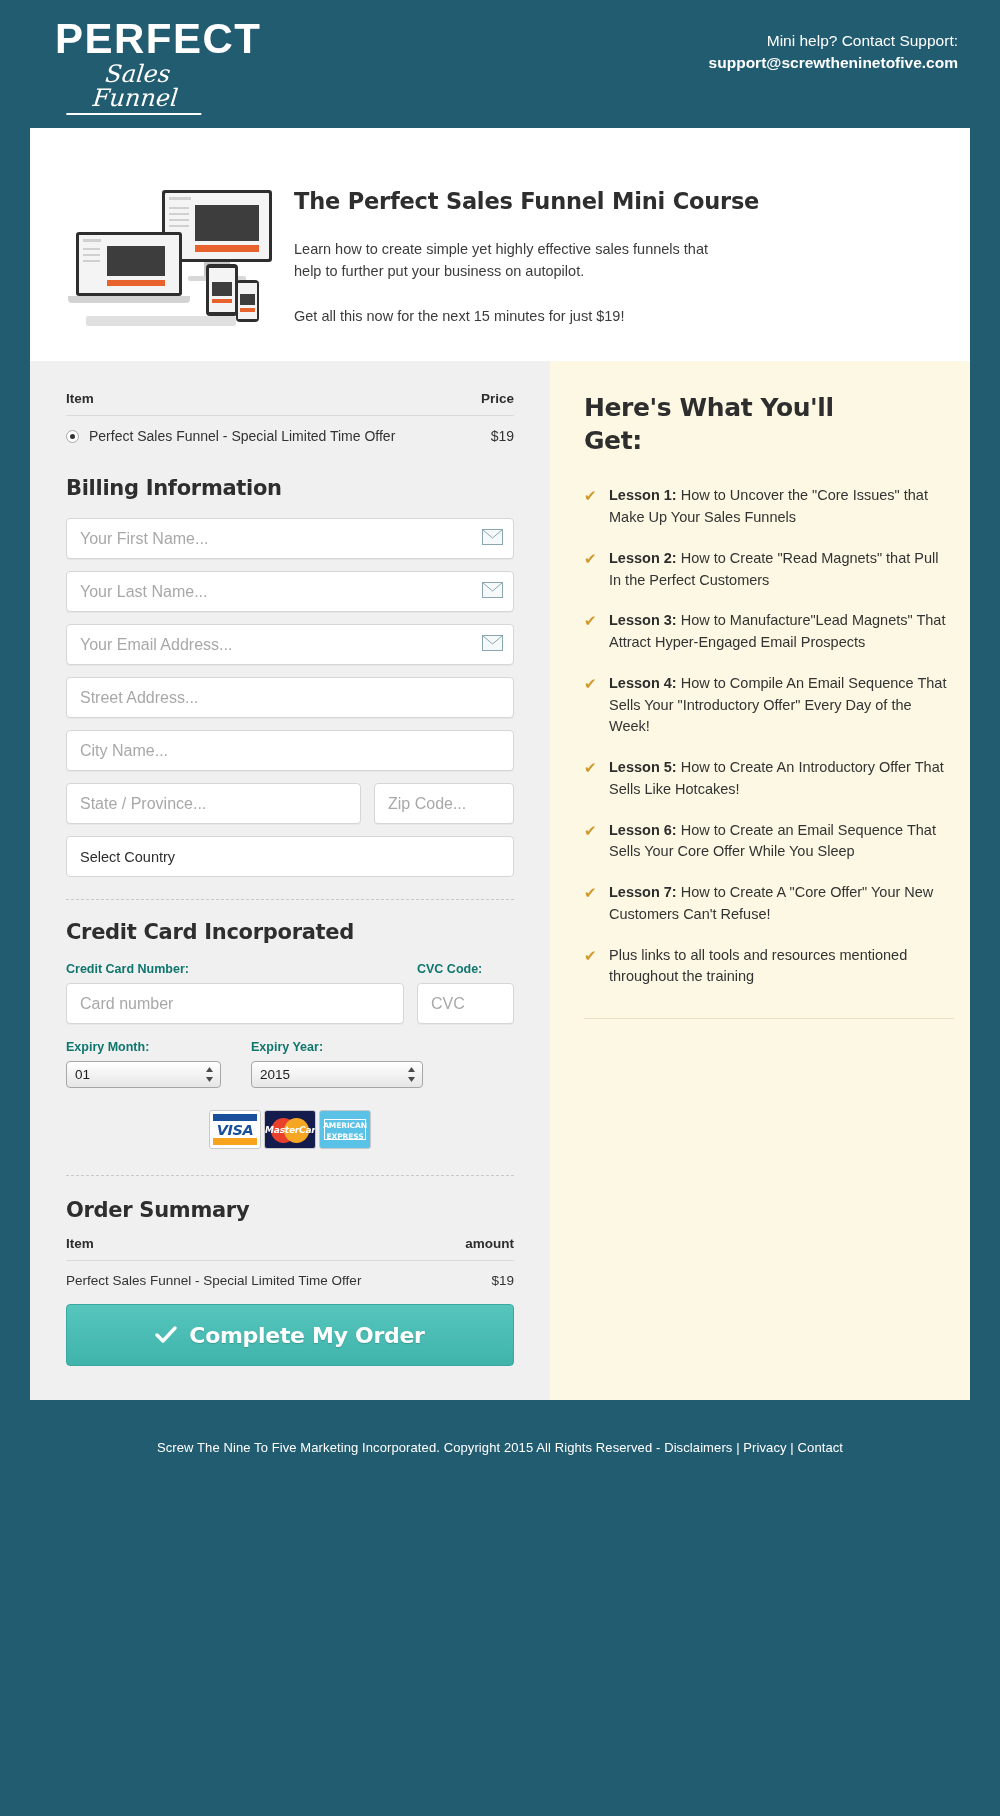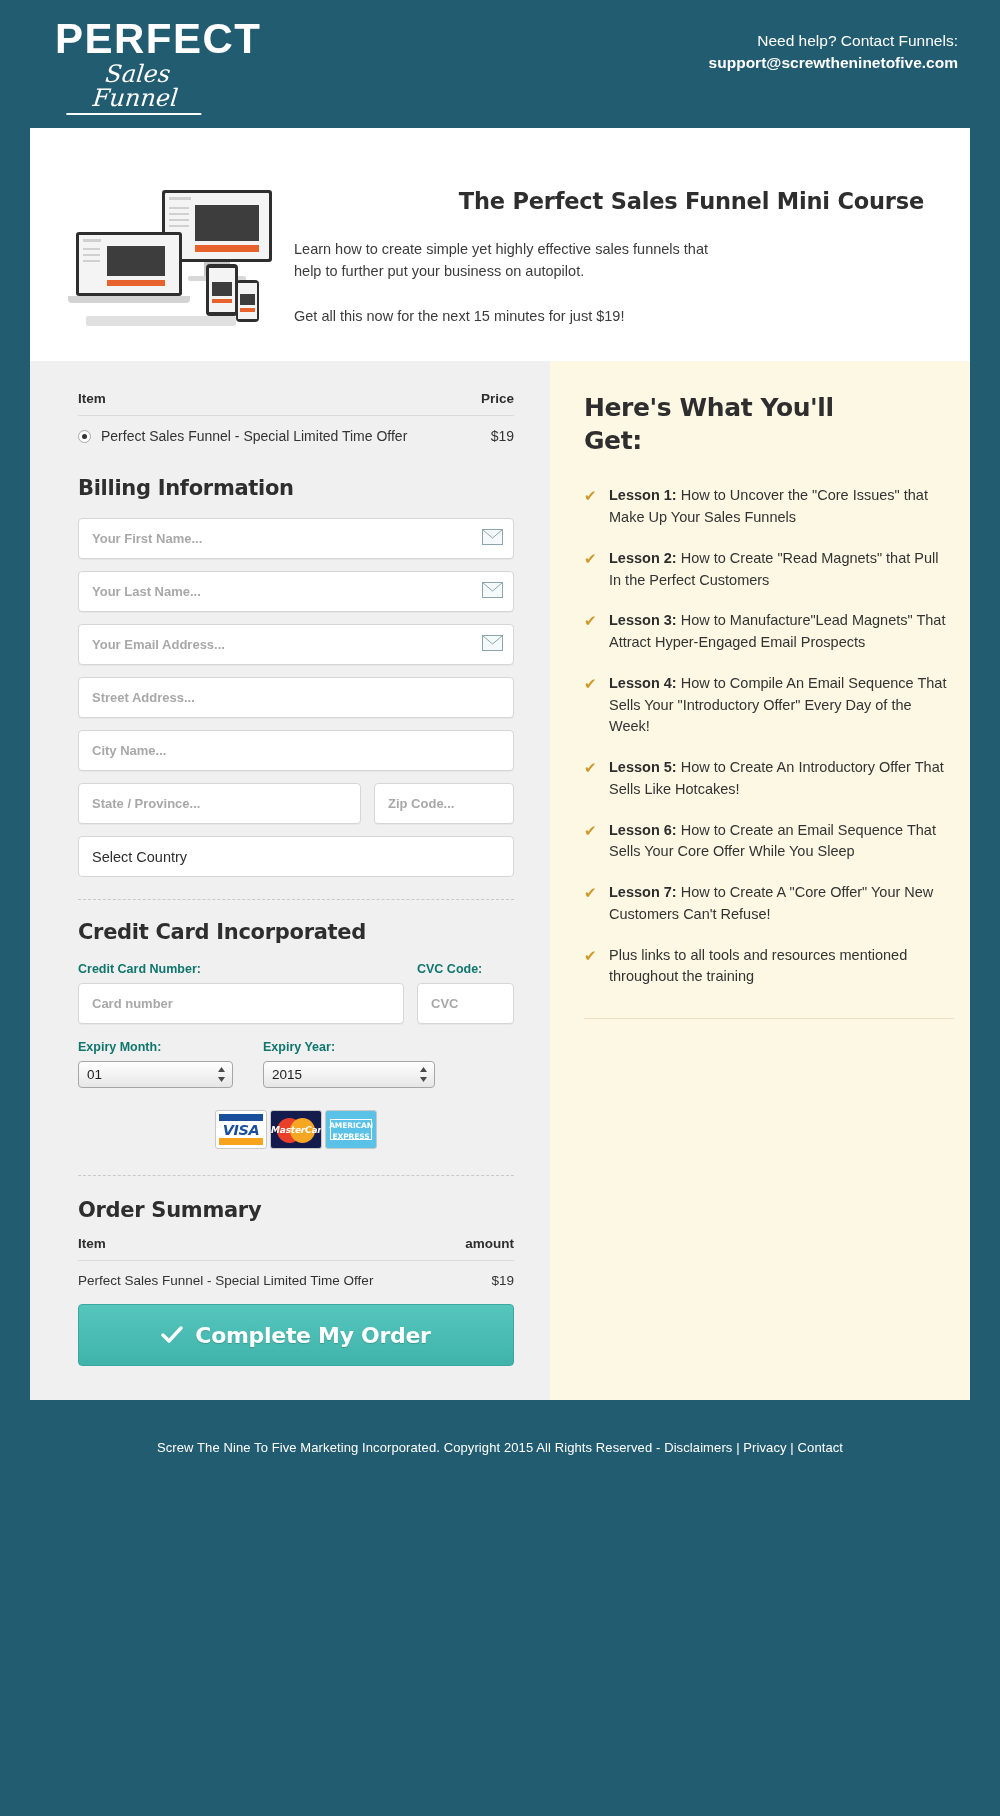--- a/index.html
+++ b/index.html
@@ -89,21 +89,20 @@
 
   .hero-text { flex: 1; padding-left: 10px; padding-top: 22px; }
 
   .hero-title {
     font-family: "DejaVu Sans", sans-serif;
     font-size: 22.5px;
     font-weight: bold;
     color: #2e2e2e;
     letter-spacing: -0.2px;
     margin-bottom: 24px;
-    text-align: right;
   }
   .hero-desc {
     font-size: 14.5px;
     line-height: 1.55;
     color: #3b3b3b;
     margin-bottom: 22px;
     max-width: 420px;
   }
   .hero-price {
     font-size: 14.5px;
@@ -111,21 +110,21 @@
     color: #3b3b3b;
   }
 
   
   .body-cols { display: flex; align-items: stretch; }
 
   .col-left {
     width: 520px;
     flex: 0 0 520px;
     background: #f0f0f0;
-    padding: 30px 36px 34px 48px;
+    padding: 30px 36px 34px 36px;
   }
   .col-right {
     flex: 1;
     background: #fcf8e3;
     padding: 30px 16px 30px 34px;
   }
 
   
   .item-table { width: 100%; }
   .item-head {
@@ -177,26 +176,25 @@
     position: relative;
     margin-bottom: 12px;
   }
   .txt {
     width: 100%;
     height: 41px;
     border: 1px solid #d6d6d6;
     border-radius: 4px;
     background: #ffffff;
     padding: 0 13px;
-    font-size: 13px;
+    font-size: 16px;
     color: #333;
     font-family: "Liberation Sans", sans-serif;
     box-shadow: 0 1px 0 rgba(0,0,0,0.04);
     outline: none;
-    font-weight: bold;
   }
   .txt::placeholder { color: #a8a8a8; }
 
   .env-icon {
     position: absolute;
     right: 11px;
     top: 11px;
     width: 21px;
     height: 16px;
     pointer-events: none;
@@ -406,21 +404,21 @@
 </style>
 </head>
 <body>
 
 <div class="site-header">
   <div class="logo">
     <span class="logo-main">PERFECT</span>
     <span class="logo-sub">Sales Funnel</span>
   </div>
   <div class="support">
-    <span class="support-line1">Need help? Contact Funnels:</span>
+    <span class="support-line1">Mini help? Contact Support:</span>
     <span class="support-line2">support@screwtheninetofive.com</span>
   </div>
 </div>
 
 <div class="card">
 
   <div class="hero">
     <div class="hero-art">
       <div class="dev monitor">
         <div class="mon-screen">

